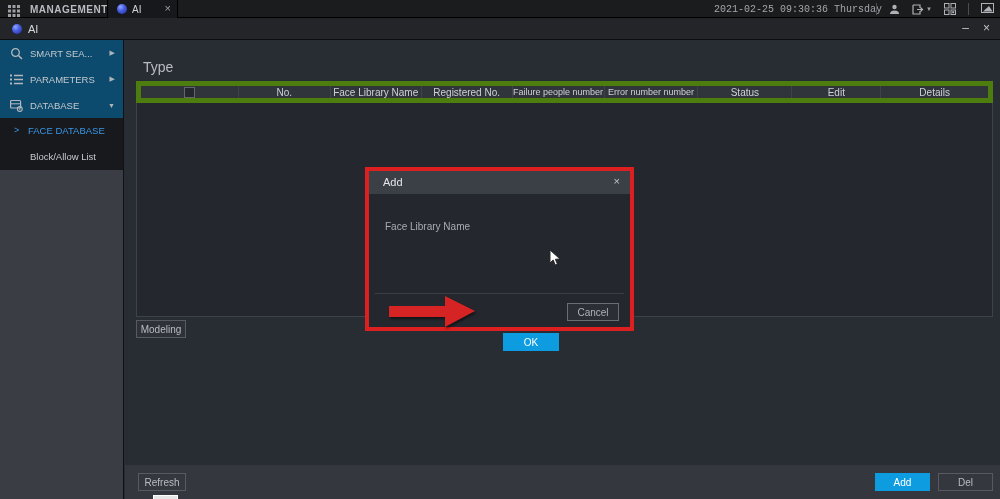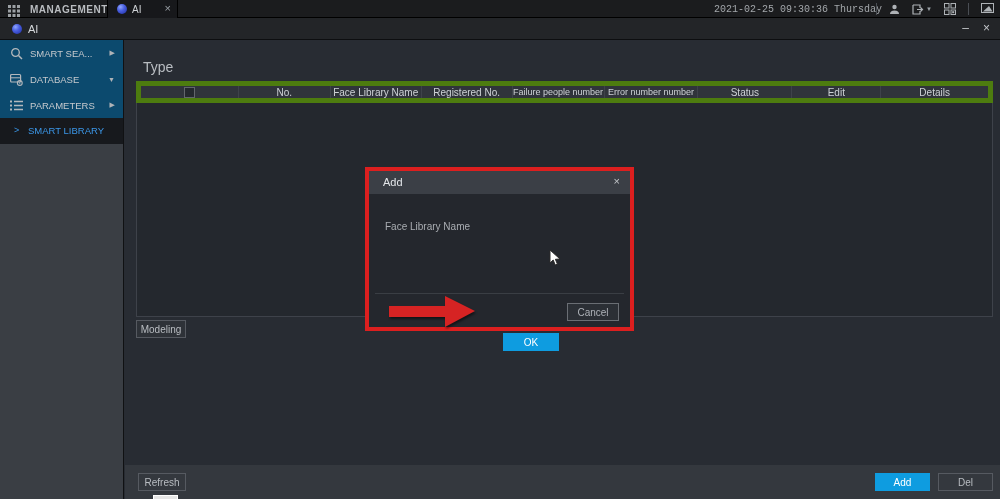--- a/index.html
+++ b/index.html
@@ -162,50 +162,53 @@
               <circle cx="5.5" cy="5.5" r="3.8" fill="none" stroke="#b4b8bc" stroke-width="1.3"></circle>
               <path d="M8.5 8.5 L12 12" stroke="#b4b8bc" stroke-width="1.5"></path>
             </svg>
         </span>
         <span class="mi-label">SMART SEA...</span>
         <span class="mi-arrow">▶</span>
       </div>
       <div class="menu-item">
         <span class="mi-icon">
           <svg width="13" height="13" viewBox="0 0 13 13">
-              <rect x="0.6" y="1.5" width="10" height="7.5" rx="1" fill="none" stroke="#b4b8bc" stroke-width="1.2"></rect>
-              <path d="M0.6 4.8 h10" stroke="#b4b8bc" stroke-width="1"></path>
-              <circle cx="9.8" cy="10" r="2.4" fill="none" stroke="#b4b8bc" stroke-width="1.1"></circle>
-              <circle cx="9.8" cy="10" r="0.8" fill="#b4b8bc"></circle>
-            </svg>
-        </span>
-        <span class="mi-label">DATABASE</span>
-        <span class="mi-arrow">▼</span>
-      </div>
-      <div class="menu-item">
-        <span class="mi-icon">
-          <svg width="13" height="13" viewBox="0 0 13 13">
               <g stroke="#b4b8bc" stroke-width="1.3">
                 <path d="M4 2.5 h9 M4 6.5 h9 M4 10.5 h9"></path>
               </g>
               <g fill="#b4b8bc">
                 <rect x="0" y="1.5" width="2" height="2"></rect>
                 <rect x="0" y="5.5" width="2" height="2"></rect>
                 <rect x="0" y="9.5" width="2" height="2"></rect>
               </g>
             </svg>
         </span>
         <span class="mi-label">PARAMETERS</span>
         <span class="mi-arrow">▶</span>
       </div>
+      <div class="menu-item">
+        <span class="mi-icon">
+          <svg width="13" height="13" viewBox="0 0 13 13">
+              <rect x="0.6" y="1.5" width="10" height="7.5" rx="1" fill="none" stroke="#b4b8bc" stroke-width="1.2"></rect>
+              <path d="M0.6 4.8 h10" stroke="#b4b8bc" stroke-width="1"></path>
+              <circle cx="9.8" cy="10" r="2.4" fill="none" stroke="#b4b8bc" stroke-width="1.1"></circle>
+              <circle cx="9.8" cy="10" r="0.8" fill="#b4b8bc"></circle>
+            </svg>
+        </span>
+        <span class="mi-label">DATABASE</span>
+        <span class="mi-arrow">▼</span>
+      </div>
     </div>
     <div class="submenu">
       <div class="sub-item active">
         <span class="si-prefix">&gt;</span>
-        <span class="si-label">SMART LIBRARY</span>
+        <span class="si-label">FACE DATABASE</span>
+      </div>
+      <div class="sub-item">
+        <span class="si-label" style="left:30px;">Block/Allow List</span>
       </div>
     </div>
   </div>
 
   <div class="main">
     <span class="type-label">Type</span>
 
     <div class="table">
       <div class="thead">
         <div class="th" style="width:99px;">

